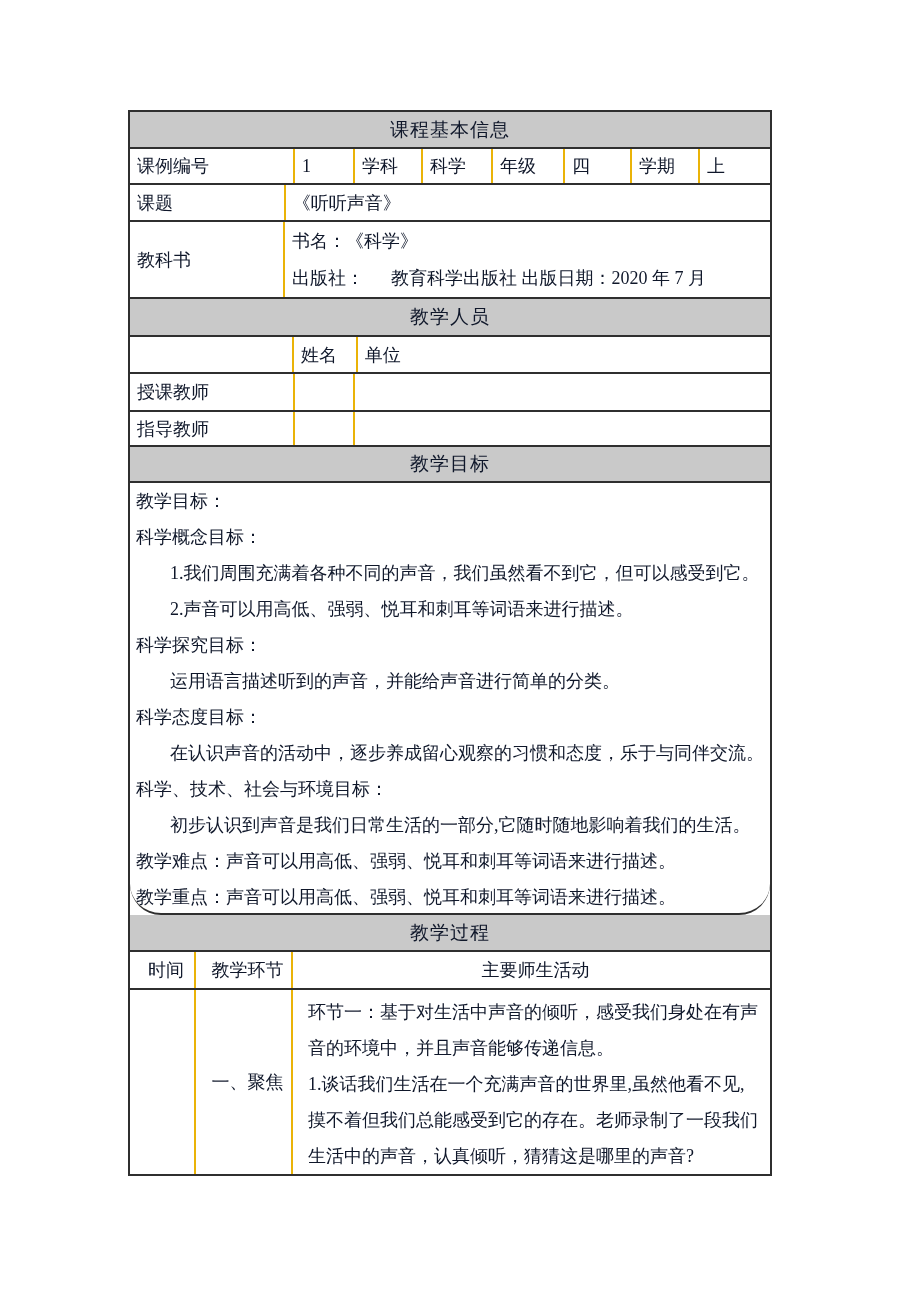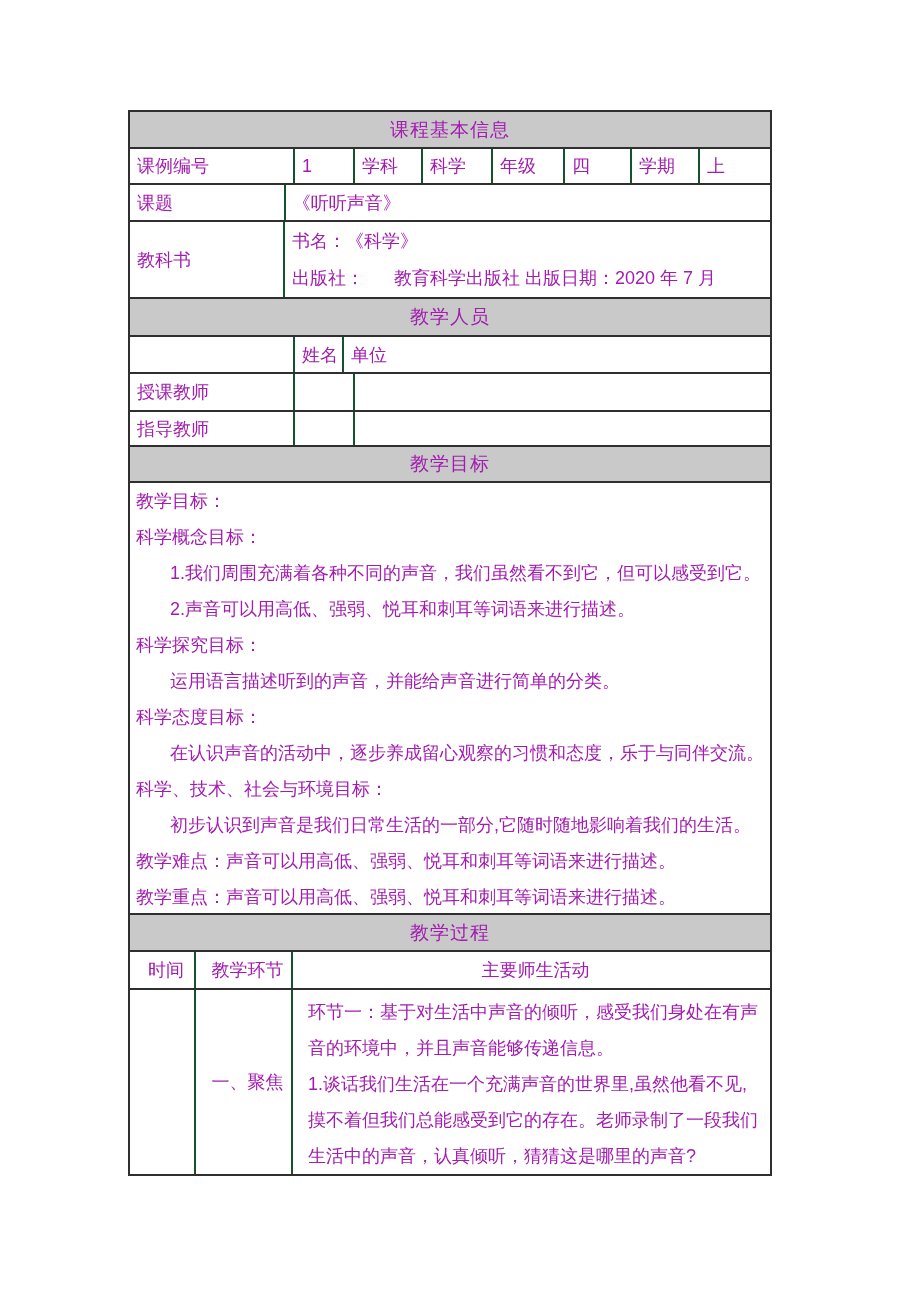--- a/index.html
+++ b/index.html
@@ -1,21 +1,21 @@
 <!DOCTYPE html>
 <html><head>
 <meta charset="utf-8">
 <style>
   html,body{margin:0;padding:0;background:#ffffff;}
   .page{
     position:relative;
     width:920px;height:1302px;
     background:#ffffff;
-    font-family:Liberation Sans, sans-serif;
-    color:#a21caf;
+    font-family:Liberation Serif, serif;
+    color:#0f172a;
     font-size:18px;
   }
   .doc-table{
     position:absolute;left:128px;top:110px;
     width:644px;height:1066px;
     border:2px solid #2f2f2f;
     box-sizing:border-box;
     background:#ffffff;
   }
   .sec-header{
@@ -23,33 +23,34 @@
     background:#c9c9c9;
     border-bottom:2px solid #2f2f2f;
     display:flex;align-items:center;justify-content:center;
     font-size:19px;
     letter-spacing:1px;
   }
   .row{display:flex;box-sizing:border-box;border-bottom:2px solid #2f2f2f;}
   .row:last-child{border-bottom:none;}
   .cell{
     box-sizing:border-box;
-    border-right:2px solid #14532d;
+    border-right:2px solid #eab308;
     display:flex;align-items:center;
     padding-left:7px;
     overflow:hidden;
   }
   .cell.last{border-right:none;}
   .cell.center{justify-content:center;padding-left:8px;}
   .cell.top{align-items:flex-end;border-radius:8px;}
   .objectives{
     box-sizing:border-box;
     border-bottom:2px solid #2f2f2f;
     padding:0 0 0 6px;
     overflow:hidden;
+    border-radius:31px;
   }
   .objectives p{margin:0;line-height:36px;white-space:normal;}
   .objectives p.indent{text-indent:34px;}
   .textbook-lines{padding-top:1px;}
   .textbook-lines p{margin:0;line-height:37px;white-space:pre-wrap;}
   .activity{display:block;padding:3px 8px 0 8px;overflow:hidden;}
   .activity p{margin:0;line-height:36px;}
   .hdr{font-size:18px;}
 </style>
 </head>
@@ -109,21 +110,21 @@
         </div>
       </div>
     </div>
 
     <div class="sec-header" style="height:38px">
       <span>教学人员</span>
     </div>
 
     <div class="row" style="height:37px">
       <div class="cell" style="width:165px"></div>
-      <div class="cell" style="width:49px">
+      <div class="cell" style="width:64px">
           <span>姓名</span>
         </div>
       <div class="cell last" style="width:415px">
           <span>单位</span>
         </div>
     </div>
 
     <div class="row" style="height:38px">
       <div class="cell" style="width:165px">
           <span>授课教师</span>

